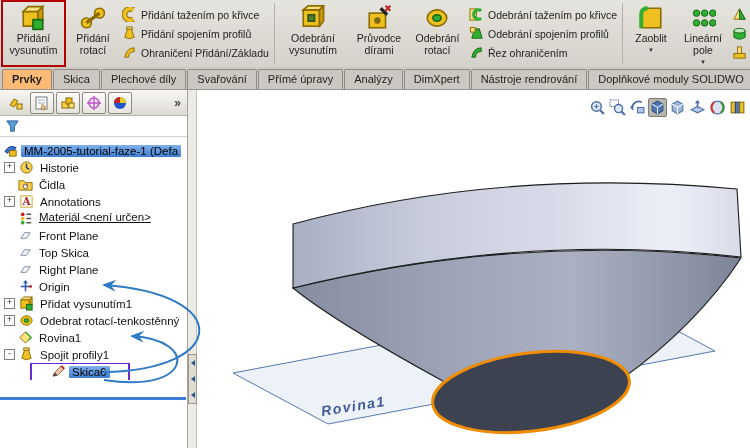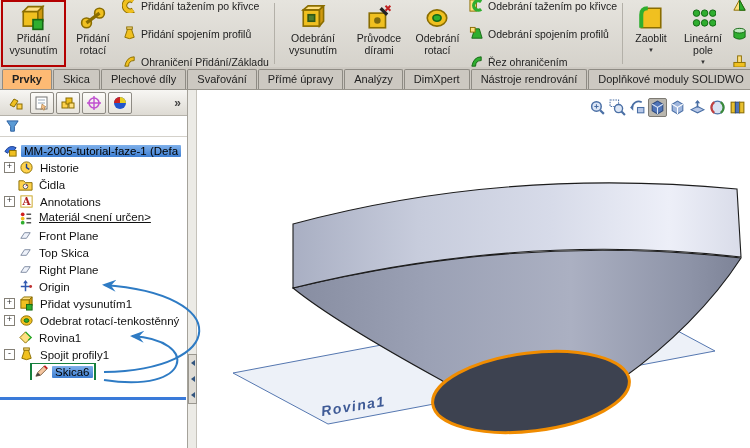--- a/index.html
+++ b/index.html
@@ -7,21 +7,21 @@
        font-family:"Liberation Sans",sans-serif;-webkit-font-smoothing:antialiased}
   
   .ribbon{position:absolute;left:0;top:0;width:750px;height:67px;
           background:linear-gradient(#e6e4de,#d5d2cb);border-bottom:1px solid #a5a29a;
           display:flex;align-items:stretch;overflow:hidden}
   .btn-large{display:flex;flex-direction:column;align-items:center;justify-content:flex-start;
              padding:3px 3px 1px;font-size:10.5px;line-height:1.12;text-align:center;color:#222;
              min-width:46px;cursor:default}
   .btn-large .ic{height:30px;display:flex;align-items:center;justify-content:center}
   .btn-large.hl{border:2px solid #b40000;padding:1px 1px 0;margin:0 1px}
-  .rcol{display:flex;flex-direction:column;justify-content:center;gap:11px;padding:2px 1px}
+  .rcol{display:flex;flex-direction:column;justify-content:center;gap:2px;padding:2px 1px}
   .ritem{display:flex;align-items:center;gap:4px;font-size:10.5px;color:#222;
          padding:1px 2px;white-space:nowrap}
   .rdiv{width:1px;background:#b3b0a8;margin:3px 2px;flex:none}
   .caret{font-size:6px;color:#333;margin-top:2px;line-height:1}
   
   .tabbar{position:absolute;left:0;top:67px;width:750px;height:23px;background:#cdc9c2;
           display:flex;align-items:flex-end;padding-left:2px;box-sizing:border-box;
           border-bottom:1px solid #97948c;overflow:hidden}
   .tab{font-size:11px;padding:3px 9px 4px;background:#ccc8c1;border:1px solid #8e8b84;
        border-bottom:none;border-radius:2px 2px 0 0;margin-right:1px;white-space:nowrap;color:#222}
@@ -39,21 +39,21 @@
   .tree{padding-top:5px;font-size:11.5px;color:#111}
   .trow{height:17px;display:flex;align-items:center;white-space:nowrap;overflow:hidden;padding-left:4px}
   .trow.lvl0{padding-left:2px}
   .trow.lvl2{padding-left:30px}
   .exp{width:9px;height:9px;border:1px solid #848077;background:#fff;font-size:9px;line-height:7px;
        text-align:center;margin-right:3px;flex:none;color:#333;box-sizing:content-box}
   .spc{width:13px;flex:none}
   .tic{width:16px;height:16px;margin-right:3px;flex:none;display:flex;align-items:center;justify-content:center}
   .tlabel{padding:0 3px}
   .tlabel.sel{background:linear-gradient(#7fb0ea,#3d7ed2);color:#000;border-radius:1px}
-  .redbox{display:flex;align-items:center;border:2px solid #15803d;padding:0 1px}
+  .redbox{display:flex;align-items:center;border:2px solid #6d28d9;padding:0 18px}
   .rollback{position:absolute;left:0;top:307px;width:186px;height:3px;background:#3a7ad9}
   
   .splitter{position:absolute;left:188px;top:90px;width:9px;bottom:0;background:#ecebe6;
             border-right:1px solid #c5c2ba;box-sizing:border-box}
   .grip{position:absolute;left:0;top:264px;width:7px;height:48px;background:#dfdcd5;
         border:1px solid #9a978f;display:flex;flex-direction:column;align-items:center;
         justify-content:space-around}
   .tri{width:0;height:0;border-top:3px solid transparent;border-bottom:3px solid transparent;
        border-right:4px solid #33557f}
   

